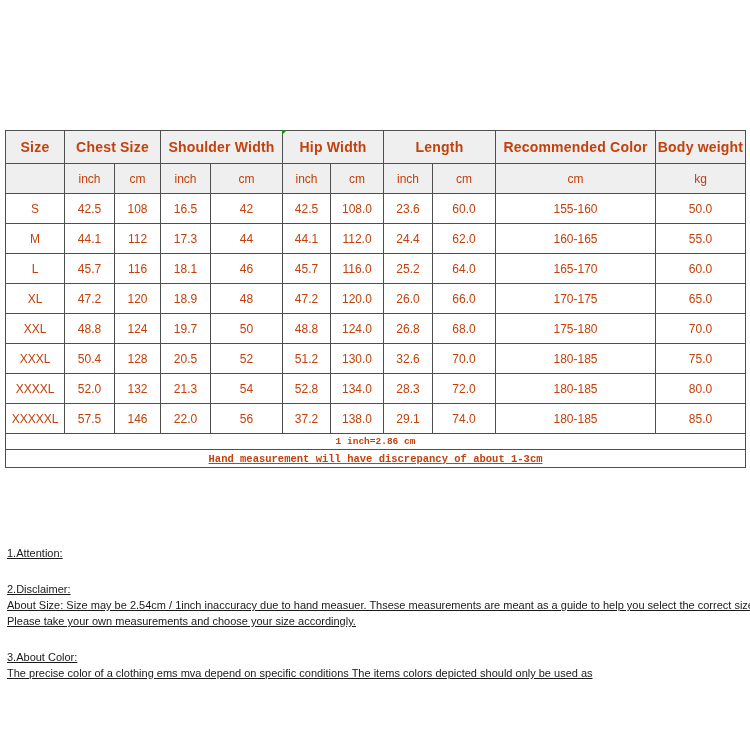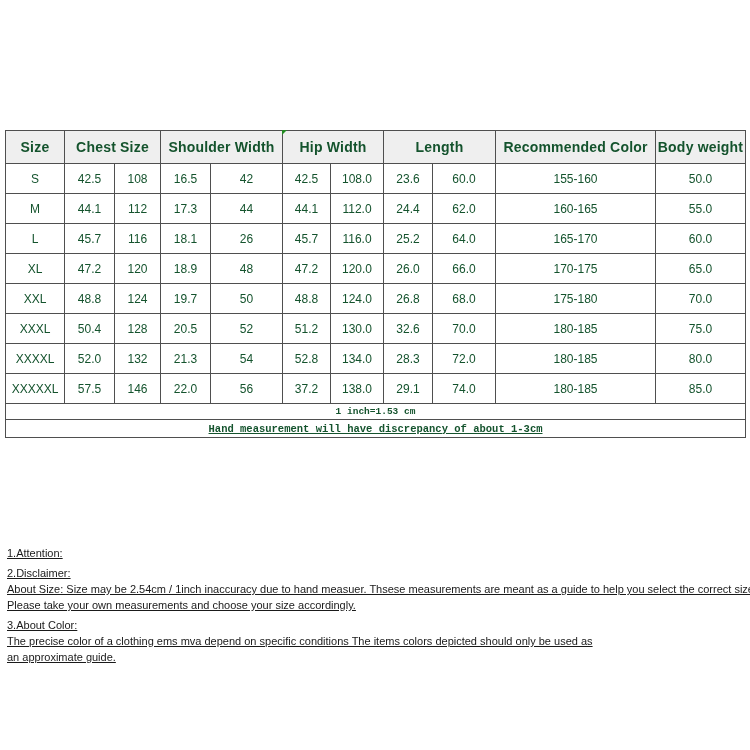--- a/index.html
+++ b/index.html
@@ -13,21 +13,21 @@
   }
 
   
   table.size-chart {
     position: absolute;
     left: 5px;
     top: 130px;
     width: 740px;
     border-collapse: collapse;
     table-layout: fixed;
-    color: #14532d;
+    color: #c2410c;
   }
   table.size-chart th,
   table.size-chart td {
     border: 1px solid #4f4f4f;
     text-align: center;
     vertical-align: middle;
     padding: 0;
     overflow: hidden;
   }
   tr.group-row th {
@@ -71,21 +71,21 @@
   .notes {
     position: absolute;
     left: 7px;
     top: 545px;
     width: 743px;
     color: #1a1a1a;
     font-size: 11px;
     line-height: 16px;
     text-decoration: underline;
   }
-  .note + .note { margin-top: 4px; }
+  .note + .note { margin-top: 20px; }
   .note-heading, .note-line { white-space: nowrap; }
 </style>
 </head>
 <body>
 
 <div class="canvas">
 
   <table class="size-chart">
     <colgroup>
       <col style="width:59px">
@@ -103,20 +103,33 @@
     <thead>
       <tr class="group-row">
         <th>Size</th>
         <th colspan="2">Chest Size</th>
         <th colspan="2">Shoulder Width</th>
         <th colspan="2">Hip Width</th>
         <th colspan="2">Length</th>
         <th>Recommended Color</th>
         <th>Body weight</th>
       </tr>
+      <tr class="unit-row">
+        <th></th>
+        <th>inch</th>
+        <th>cm</th>
+        <th>inch</th>
+        <th>cm</th>
+        <th>inch</th>
+        <th>cm</th>
+        <th>inch</th>
+        <th>cm</th>
+        <th>cm</th>
+        <th>kg</th>
+      </tr>
     </thead>
     <tbody class="data-body" id="size-rows">
         <tr>
           <td>S</td>
           <td>42.5</td>
           <td>108</td>
           <td>16.5</td>
           <td>42</td>
           <td>42.5</td>
           <td>108.0</td>
@@ -136,21 +149,21 @@
           <td>24.4</td>
           <td>62.0</td>
           <td>160-165</td>
           <td>55.0</td>
         </tr>
         <tr>
           <td>L</td>
           <td>45.7</td>
           <td>116</td>
           <td>18.1</td>
-          <td>26</td>
+          <td>46</td>
           <td>45.7</td>
           <td>116.0</td>
           <td>25.2</td>
           <td>64.0</td>
           <td>165-170</td>
           <td>60.0</td>
         </tr>
         <tr>
           <td>XL</td>
           <td>47.2</td>
@@ -212,21 +225,21 @@
           <td>37.2</td>
           <td>138.0</td>
           <td>29.1</td>
           <td>74.0</td>
           <td>180-185</td>
           <td>85.0</td>
         </tr>
       </tbody>
     <tfoot>
       <tr class="footnote-1">
-        <td colspan="11">1 inch=1.53 cm</td>
+        <td colspan="11">1 inch=2.86 cm</td>
       </tr>
       <tr class="footnote-2">
         <td colspan="11">Hand measurement will have discrepancy of about 1-3cm</td>
       </tr>
     </tfoot>
   </table>
 
   <div class="green-marker"></div>
 
   <div class="notes" id="notes-block">
@@ -234,17 +247,16 @@
         <div class="note-heading">1.Attention:</div>
       </div>
       <div class="note">
         <div class="note-heading">2.Disclaimer:</div>
         <div class="note-line">About Size: Size may be 2.54cm / 1inch inaccuracy due to hand measuer. Thsese measurements are meant as a guide to help you select the correct size.</div>
         <div class="note-line">Please take your own measurements and choose your size accordingly.</div>
       </div>
       <div class="note">
         <div class="note-heading">3.About Color:</div>
         <div class="note-line">The precise color of a clothing ems mva depend on specific conditions The items colors depicted should only be used as</div>
-        <div class="note-line">an approximate guide.</div>
       </div>
     </div>
 
 </div>
 
 </body></html>

